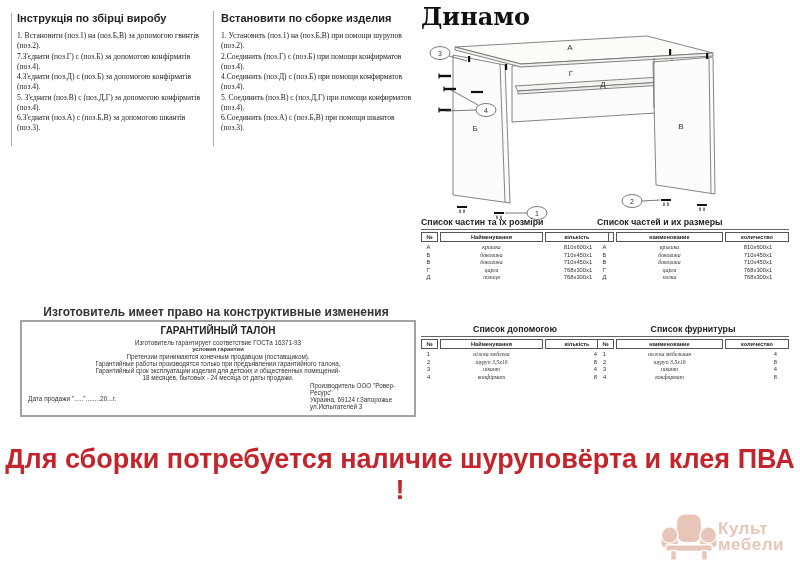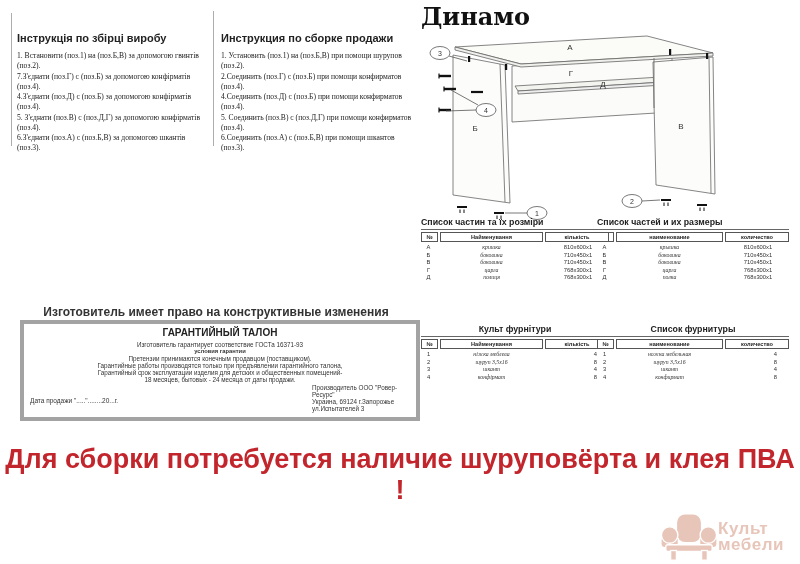--- a/index.html
+++ b/index.html
@@ -2,21 +2,21 @@
 <html><head>
 <meta charset="utf-8">
 <style>
   html,body{margin:0;padding:0;background:#fff;}
   #page{position:relative;width:800px;height:564px;background:#ffffff;overflow:hidden;
         font-family:"Liberation Sans",sans-serif;color:#1a1a1a;}
 
   .vrule{position:absolute;width:1px;background:#adadad;}
 
   
-  .instr{position:absolute;width:192px;margin-top:20px;}
+  .instr{position:absolute;width:192px;}
   .instr-title{font-family:"Liberation Sans",sans-serif;font-weight:bold;font-size:11px;margin-bottom:7px;color:#222;}
   .steps{font-family:"Liberation Serif",serif;font-size:7.6px;line-height:1.35;color:#222;}
   .steps div{margin:0;}
 
   
   .product-title{position:absolute;left:421px;top:2px;font-family:"DejaVu Serif",serif;
                  font-weight:bold;font-size:24px;color:#111;}
 
   
   .diagram{position:absolute;left:420px;top:28px;}
@@ -35,21 +35,21 @@
   .tbl-row{display:flex;gap:2px;font-size:5.8px;line-height:1.3;color:#333;}
   .tbl-row .c-num{text-align:center;}
   .tbl-row .c-name{text-align:center;font-style:italic;font-family:"Liberation Serif",serif;}
   .tbl-row .c-qty{text-align:center;}
   .hw .tbl-row .c-qty{text-align:right;padding-right:12px;box-sizing:border-box;}
 
   
   .warranty-notice{position:absolute;left:20px;top:305px;width:392px;text-align:center;
                    font-size:12px;font-weight:bold;color:#333;}
   .warranty-box{position:absolute;left:20px;top:320px;width:392px;height:93px;
-                border:4px solid #a3a3a3;font-size:6.3px;color:#333;}
+                border:2px solid #a3a3a3;font-size:6.3px;color:#333;}
   .w-title{text-align:center;font-weight:bold;font-size:10px;margin:3px 0 3px;color:#222;}
   .wline{text-align:center;line-height:7px;}
   .wline.b{font-weight:bold;font-size:5.8px;}
   .w-date{position:absolute;left:6px;top:73px;font-size:6.5px;}
   .w-prod{position:absolute;left:288px;top:60px;line-height:7px;}
 
   
   .warning{position:absolute;left:0;top:444px;width:800px;text-align:center;
            font-weight:bold;font-size:27px;color:#c2262c;}
 
@@ -72,21 +72,21 @@
     <div class="steps">
       <div>1. Встановити (поз.1) на (поз.Б,В) за допомогою гвинтів (поз.2).</div>
       <div>7.З'єднати (поз.Г) с (поз.Б) за допомогою конфірматів (поз.4).</div>
       <div>4.З'єднати (поз.Д) с (поз.Б) за допомогою конфірматів (поз.4).</div>
       <div>5. З'єднати (поз.В) с (поз.Д,Г) за допомогою конфірматів (поз.4).</div>
       <div>6.З'єднати (поз.А) с (поз.Б,В) за допомогою шкантів (поз.3).</div>
     </div>
   </div>
 
   <div class="instr" style="left:221px;top:12px;width:196px;">
-    <div class="instr-title">Инструкция по сборке продажи</div>
+    <div class="instr-title">Встановити по сборке изделия</div>
     <div class="steps">
       <div>1. Установить (поз.1) на (поз.Б,В) при помощи шурупов (поз.2).</div>
       <div>2.Соединить (поз.Г) с (поз.Б) при помощи конфирматов (поз.4).</div>
       <div>4.Соединить (поз.Д) с (поз.Б) при помощи конфирматов (поз.4).</div>
       <div>5. Соединить (поз.В) с (поз.Д,Г) при помощи конфирматов (поз.4).</div>
       <div>6.Соединить (поз.А) с (поз.Б,В) при помощи шкантов (поз.3).</div>
     </div>
   </div>
 
   <div class="product-title">Динамо</div>
@@ -256,21 +256,21 @@
     <div class="wline">18 месяцев, бытовых - 24 месяца от даты продажи.</div>
     <div class="w-date">Дата продажи "....."........20...г.</div>
     <div class="w-prod">
       <div>Производитель ООО "Ровер-Ресурс"</div>
       <div>Украина, 69124 г.Запорожье</div>
       <div>ул.Испытателей 3</div>
     </div>
   </div>
 
   <div class="tbl hw" style="left:421px;top:324px;width:188px;">
-    <div class="tbl-title">Культ фурнітури</div>
+    <div class="tbl-title">Список допомогою</div>
     <div class="tbl-head">
       <div class="h c-num">№</div>
       <div class="h c-name">Найменування</div>
       <div class="h c-qty">кількість</div>
     </div>
     <div class="tbl-row">
       <div class="c-num">1</div>
       <div class="c-name">ніжка меблева</div>
       <div class="c-qty">4</div>
     </div>

